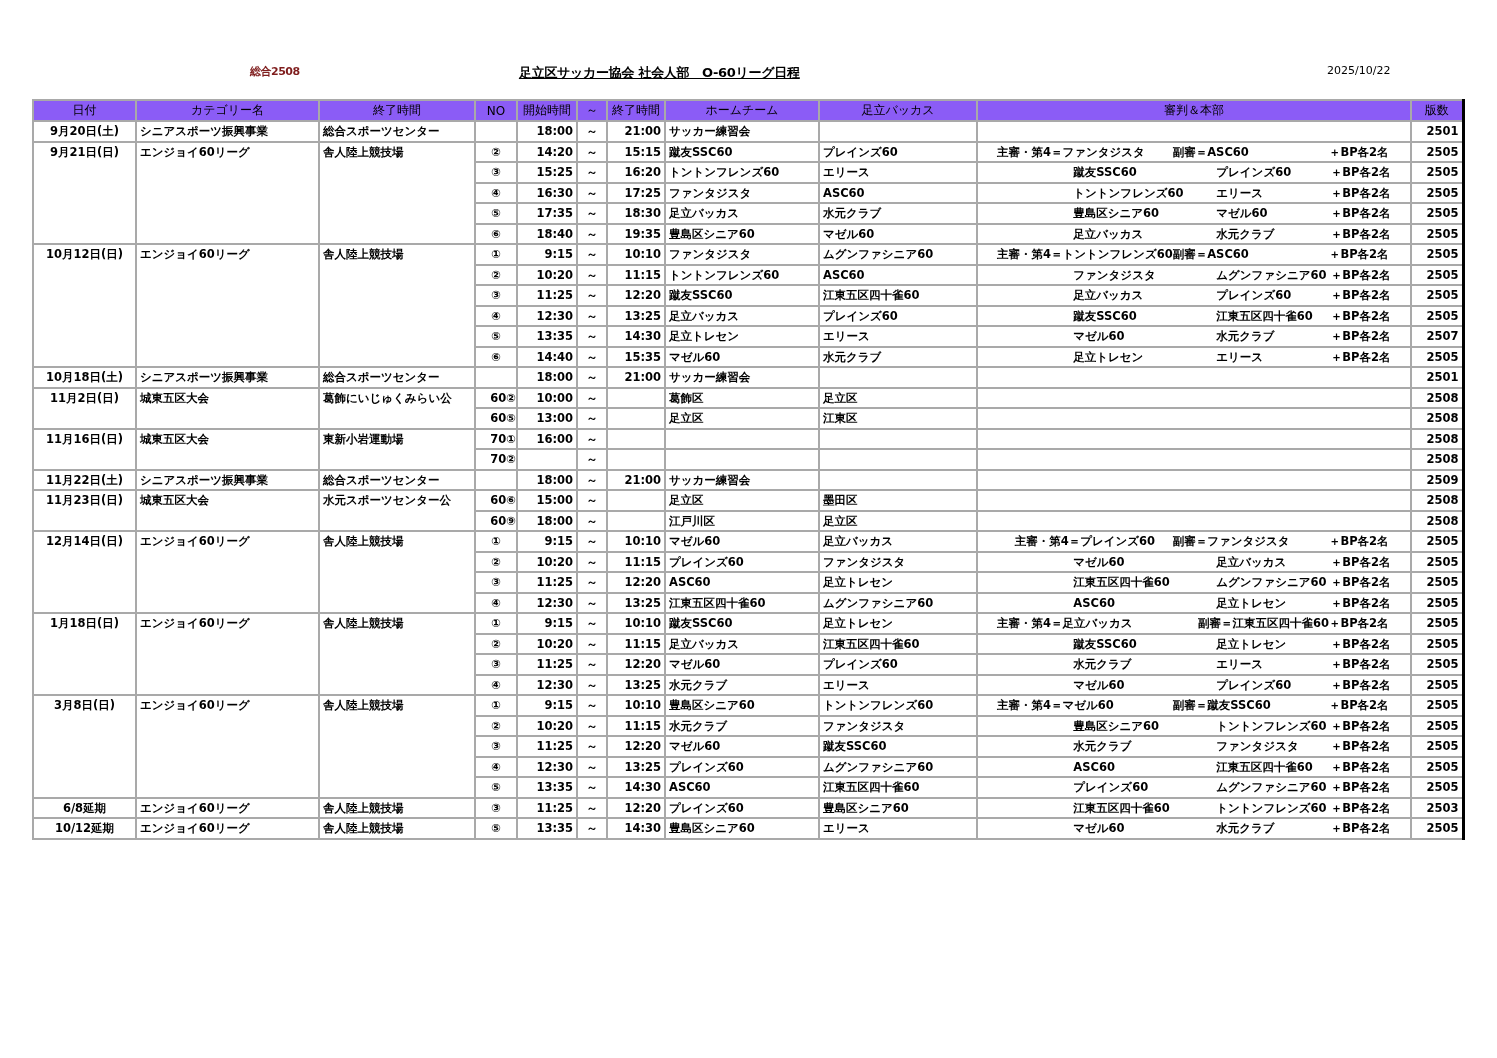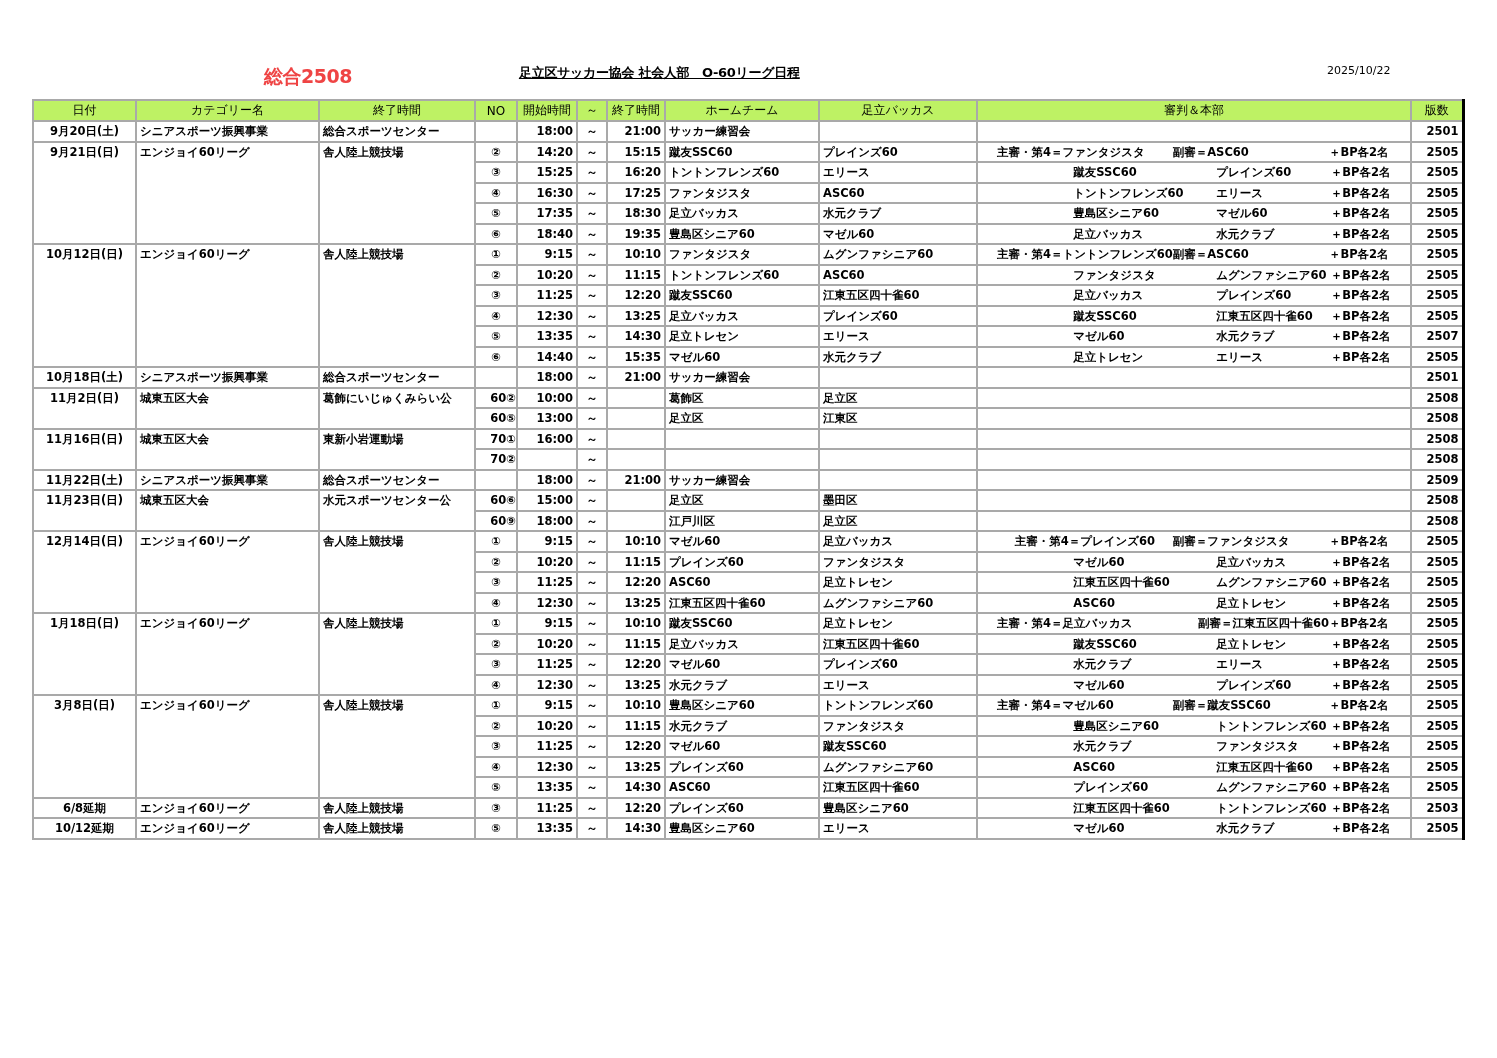--- a/index.html
+++ b/index.html
@@ -1,23 +1,23 @@
 <!DOCTYPE html>
 <html><head>
 <meta charset="utf-8">
 <style>
   html, body { margin: 0; padding: 0; background: #ffffff; }
   body { width: 1497px; height: 1058px; position: relative; font-family: "DejaVu Sans", "Liberation Sans", sans-serif; color: #000; overflow: hidden; }
   .top { position: absolute; top: 64px; left: 0; width: 1497px; height: 20px; }
-  .doc-code { position: absolute; left: 264px; top: 0; font-size: 19px; font-weight: bold; color: #ef4444; letter-spacing: -0.5px; }
+  .doc-code { position: absolute; left: 250px; top: 0; font-size: 11px; font-weight: bold; color: #7f1d1d; letter-spacing: -0.5px; }
   .doc-title { position: absolute; left: 519px; top: 0; font-size: 13px; font-weight: bold; text-decoration: underline; letter-spacing: -0.3px; }
   .doc-date { position: absolute; left: 1327px; top: 0; font-size: 11px; }
   table.sched { position: absolute; left: 32px; top: 99px; border-collapse: collapse; table-layout: fixed; width: 1430px; font-size: 11.5px; border-right: 3px solid #000; }
   table.sched th, table.sched td { border: 2px solid #a9a9a9; height: 18.5px; padding: 0 3px; white-space: nowrap; overflow: hidden; }
-  table.sched th { background: #bef264; font-weight: normal; font-size: 12px; height: 19px; text-align: center; }
+  table.sched th { background: #8b5cf6; font-weight: normal; font-size: 12px; height: 19px; text-align: center; }
   table.sched td { font-weight: bold; vertical-align: top; line-height: 18px; }
   td.c-date { text-align: center; }
   td.c-cat, td.c-ground { padding-left: 16px; }
   td.c-no { text-align: center; font-weight: bold; }
   td.c-no.ext { text-align: right; padding-right: 0; }
   td.c-time { text-align: right; padding-right: 5px; }
   td.c-tilde { text-align: center; }
   td.c-team { padding-left: 16px; }
   td.c-ref { padding: 0; }
   td.c-ver { text-align: right; padding-right: 2px; }

